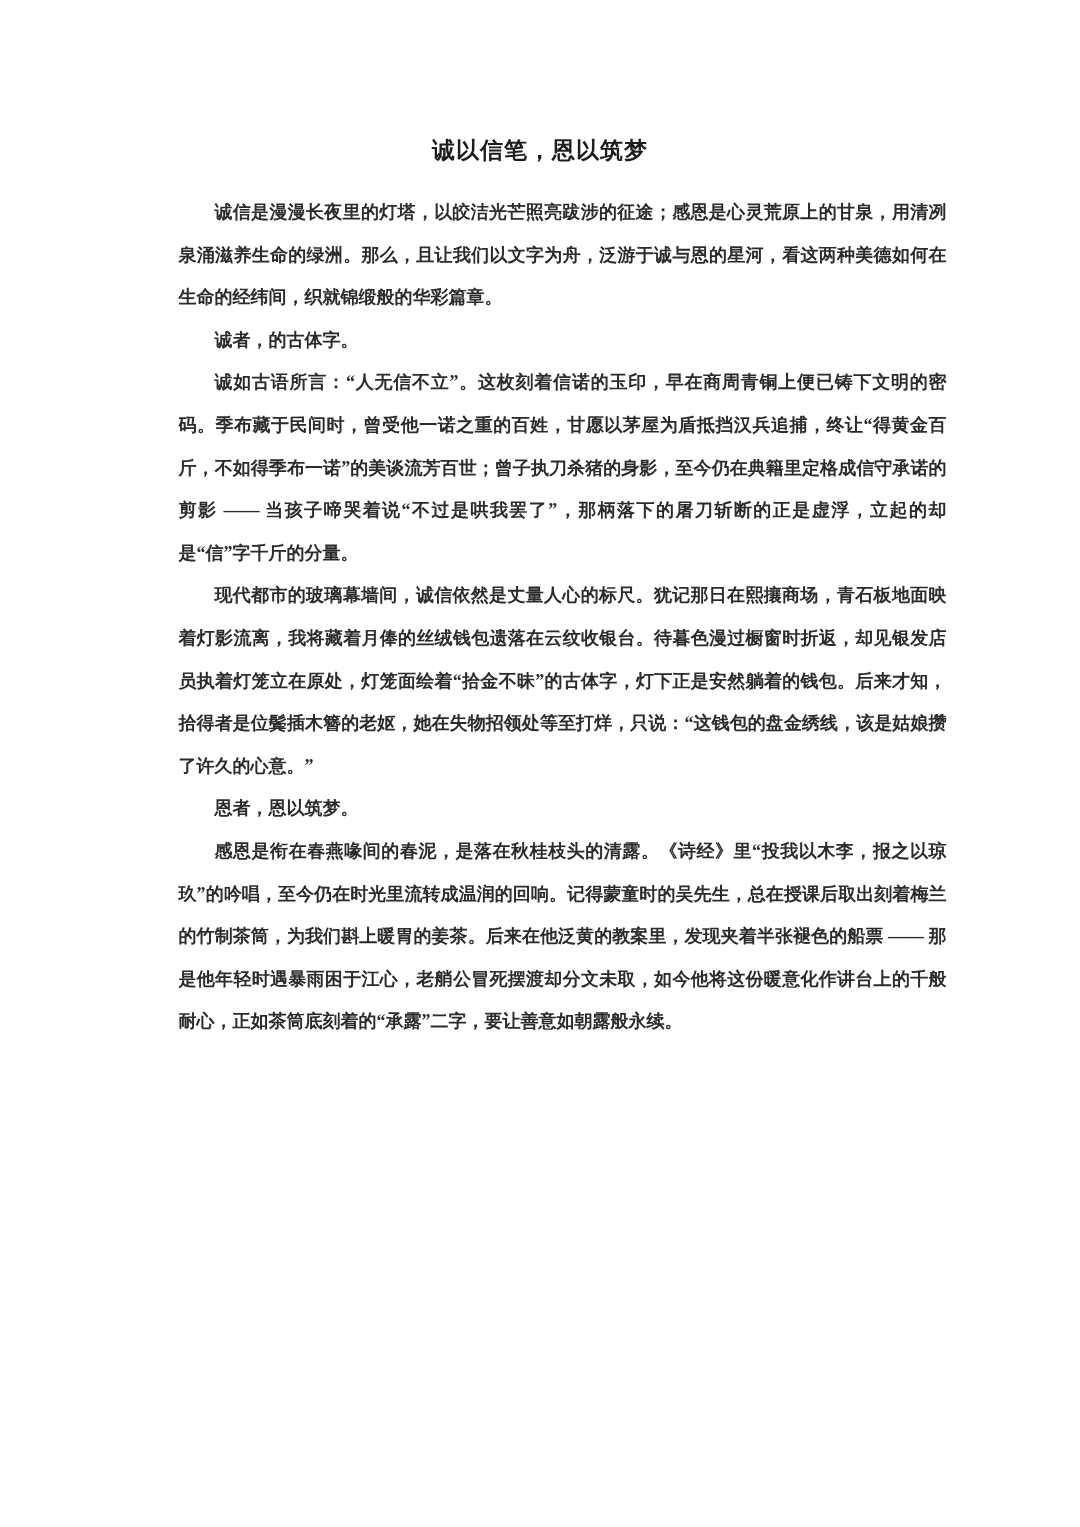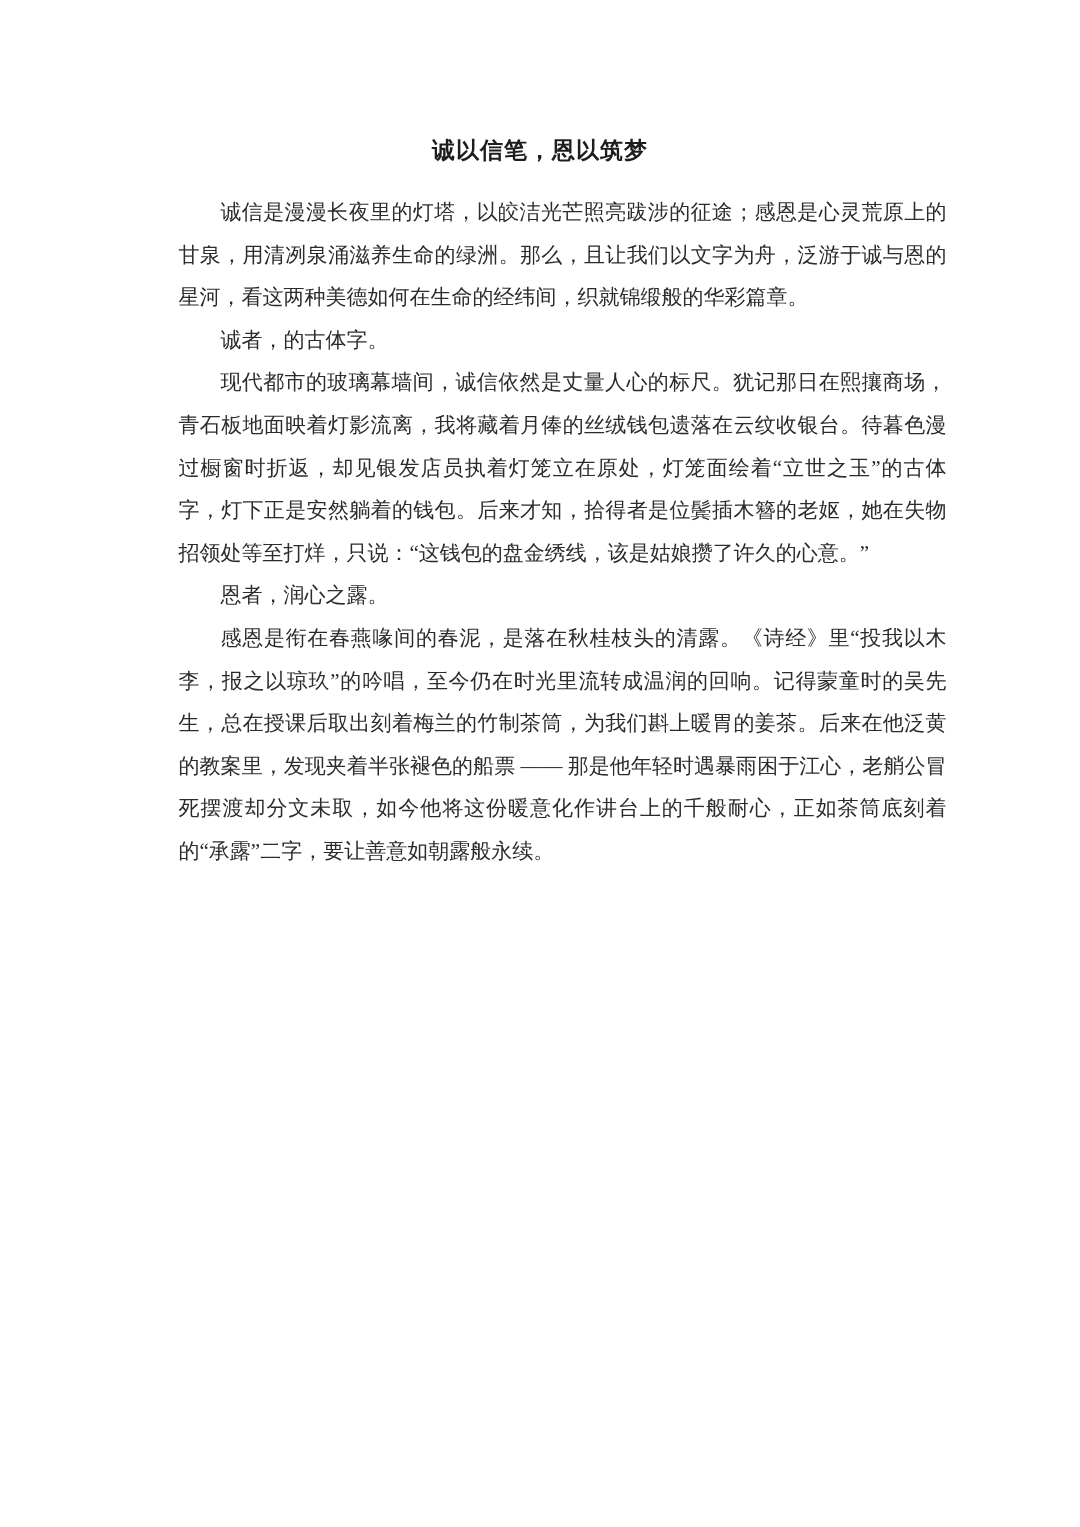--- a/index.html
+++ b/index.html
@@ -19,35 +19,37 @@
     text-align: center;
     font-size: 23px;
     line-height: 30px;
     font-weight: bold;
     color: #1d1d1d;
     letter-spacing: 1px;
   }
   .doc-body {
     margin: 25px 172px 0 140px;
     width: 768px;
-    font-size: 21px;
+    font-size: 18px;
     line-height: 42.6px;
     text-align: justify;
     text-justify: inter-ideograph;
+    font-weight: bold;
   }
   .doc-body p {
     text-indent: 2em;
     margin: 0;
   }
 </style>
 </head>
 <body>
 
 <div class="page">
   <h1 class="doc-title">诚以信笔，恩以筑梦</h1>
   <div class="doc-body">
       <p>诚信是漫漫长夜里的灯塔，以皎洁光芒照亮跋涉的征途；感恩是心灵荒原上的甘泉，用清冽泉涌滋养生命的绿洲。那么，且让我们以文字为舟，泛游于诚与恩的星河，看这两种美德如何在生命的经纬间，织就锦缎般的华彩篇章。</p>
       <p>诚者，的古体字。</p>
-      <p>现代都市的玻璃幕墙间，诚信依然是丈量人心的标尺。犹记那日在熙攘商场，青石板地面映着灯影流离，我将藏着月俸的丝绒钱包遗落在云纹收银台。待暮色漫过橱窗时折返，却见银发店员执着灯笼立在原处，灯笼面绘着“立世之玉”的古体字，灯下正是安然躺着的钱包。后来才知，拾得者是位鬓插木簪的老妪，她在失物招领处等至打烊，只说：“这钱包的盘金绣线，该是姑娘攒了许久的心意。”</p>
-      <p>恩者，润心之露。</p>
+      <p>诚如古语所言：“人无信不立”。这枚刻着信诺的玉印，早在商周青铜上便已铸下文明的密码。季布藏于民间时，曾受他一诺之重的百姓，甘愿以茅屋为盾抵挡汉兵追捕，终让“得黄金百斤，不如得季布一诺”的美谈流芳百世；曾子执刀杀猪的身影，至今仍在典籍里定格成信守承诺的剪影 —— 当孩子啼哭着说“不过是哄我罢了”，那柄落下的屠刀斩断的正是虚浮，立起的却是“信”字千斤的分量。</p>
+      <p>现代都市的玻璃幕墙间，诚信依然是丈量人心的标尺。犹记那日在熙攘商场，青石板地面映着灯影流离，我将藏着月俸的丝绒钱包遗落在云纹收银台。待暮色漫过橱窗时折返，却见银发店员执着灯笼立在原处，灯笼面绘着“拾金不昧”的古体字，灯下正是安然躺着的钱包。后来才知，拾得者是位鬓插木簪的老妪，她在失物招领处等至打烊，只说：“这钱包的盘金绣线，该是姑娘攒了许久的心意。”</p>
+      <p>恩者，恩以筑梦。</p>
       <p>感恩是衔在春燕喙间的春泥，是落在秋桂枝头的清露。《诗经》里“投我以木李，报之以琼玖”的吟唱，至今仍在时光里流转成温润的回响。记得蒙童时的吴先生，总在授课后取出刻着梅兰的竹制茶筒，为我们斟上暖胃的姜茶。后来在他泛黄的教案里，发现夹着半张褪色的船票 —— 那是他年轻时遇暴雨困于江心，老艄公冒死摆渡却分文未取，如今他将这份暖意化作讲台上的千般耐心，正如茶筒底刻着的“承露”二字，要让善意如朝露般永续。</p>
     </div>
 </div>
 
 </body></html>

